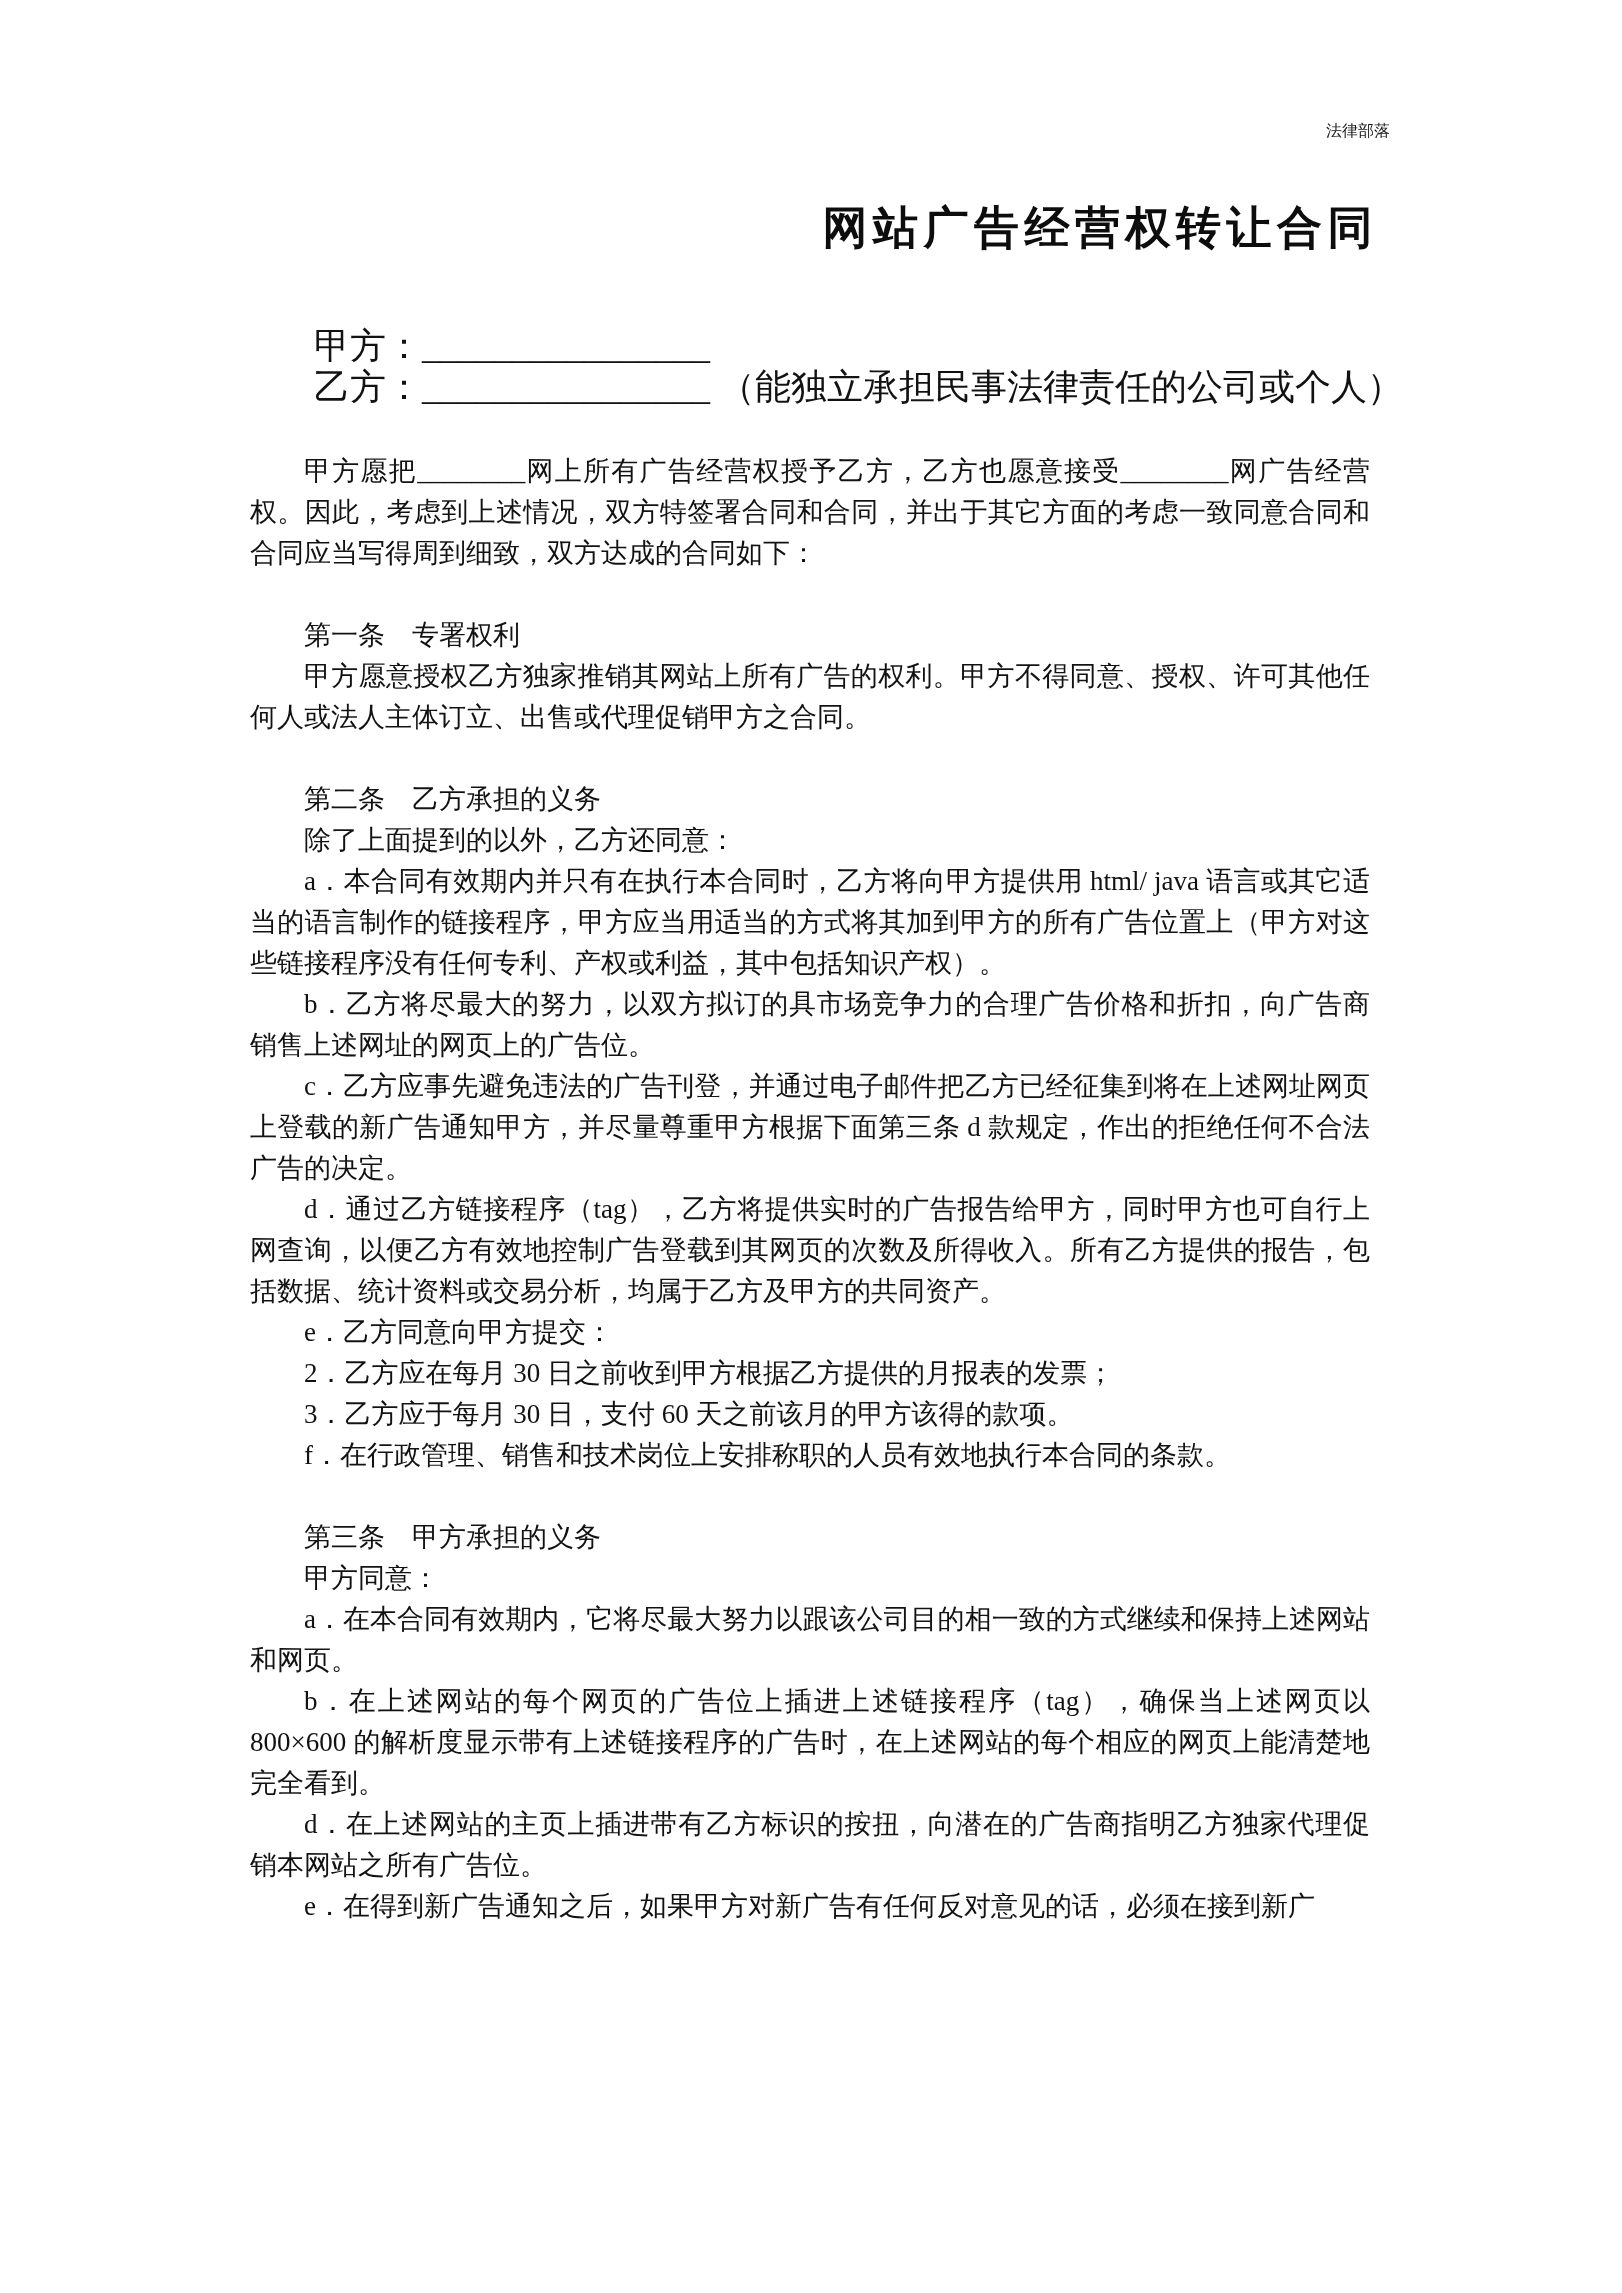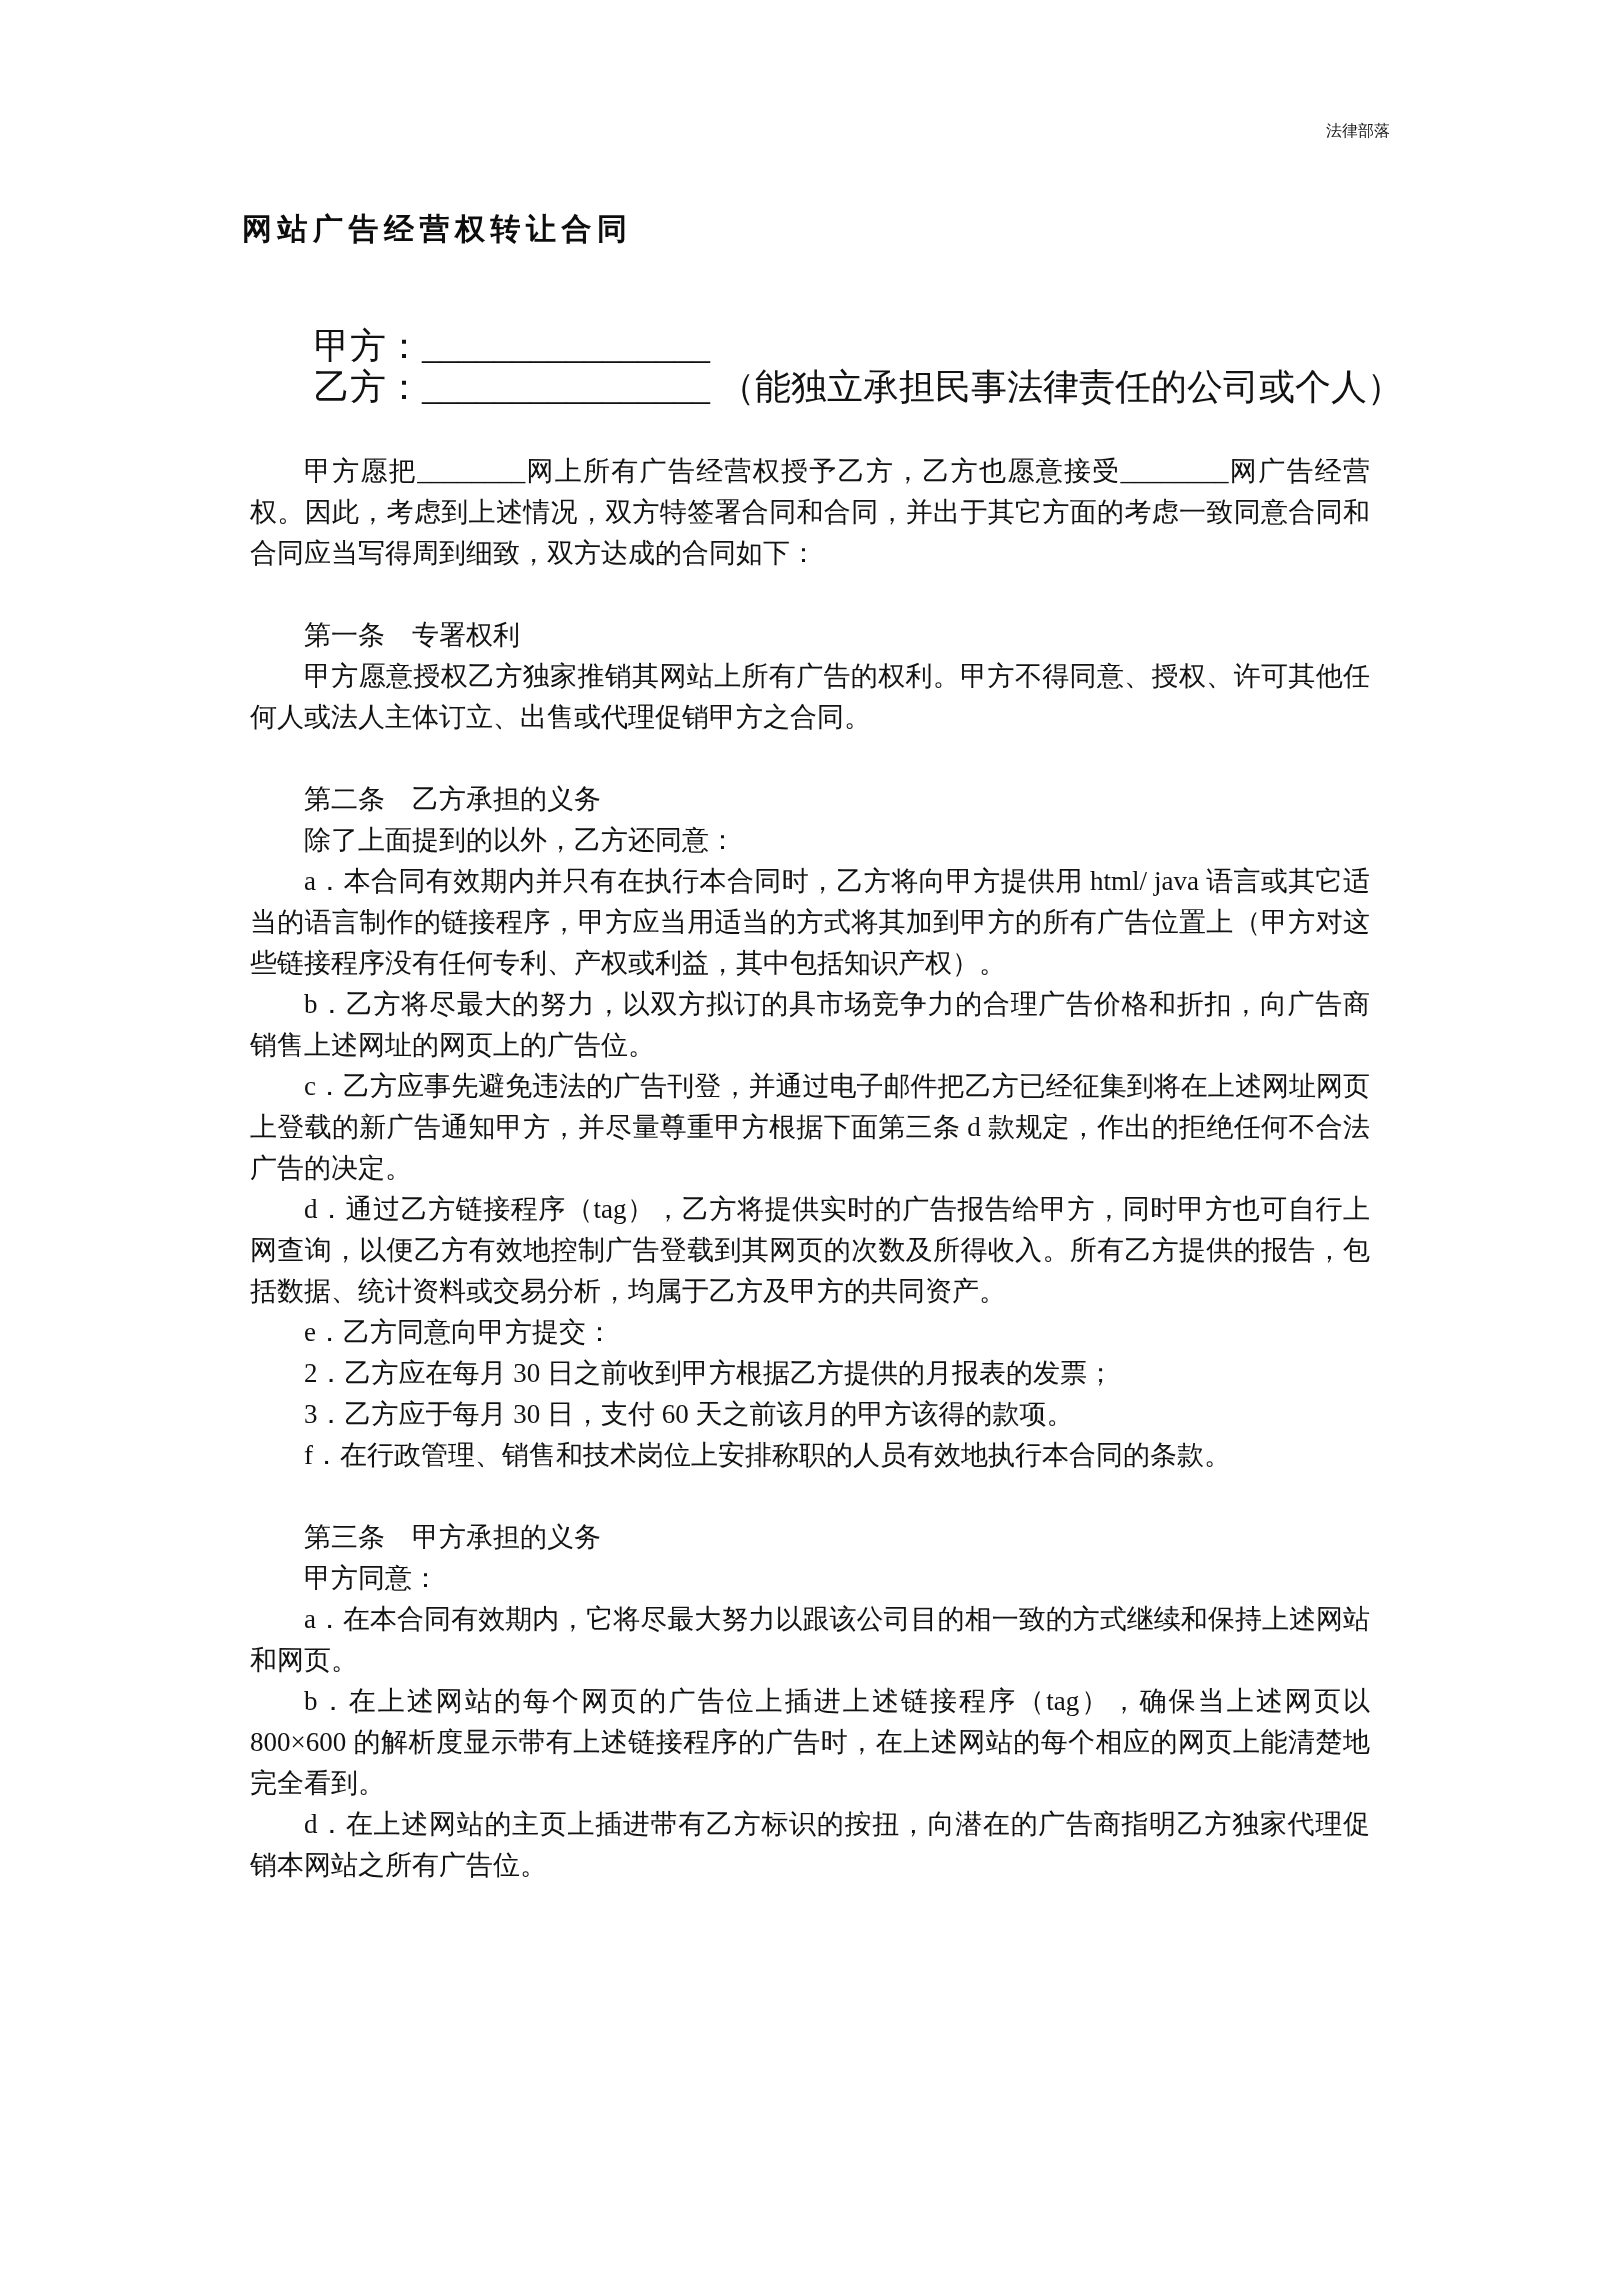--- a/index.html
+++ b/index.html
@@ -23,24 +23,24 @@
     top: 116px;
     right: 233px;
     font-size: 16px;
     line-height: 29px;
     color: #1a1a1a;
     white-space: nowrap;
   }
   .doc-title {
     margin: 0;
     padding-top: 202px;
-    font-size: 30px;
+    font-size: 45px;
     line-height: 53px;
     font-weight: bold;
-    text-align: left;
+    text-align: right;
     letter-spacing: 5.5px;
     color: #0d0d0d;
   }
   .party-line {
     margin: 0;
     font-size: 36px;
     line-height: 41px;
     text-indent: 2em;
     white-space: nowrap;
   }
@@ -108,16 +108,17 @@
 
     <p class="para">甲方同意：</p>
 
     <p class="para">a．在本合同有效期内，它将尽最大努力以跟该公司目的相一致的方式继续和保持上述网站和网页。</p>
 
     <p class="para">b．在上述网站的每个网页的广告位上插进上述链接程序（tag），确保当上述网页以 800×600 的解析度显示带有上述链接程序的广告时，在上述网站的每个相应的网页上能清楚地完全看到。</p>
 
 
     <p class="para">d．在上述网站的主页上插进带有乙方标识的按扭，向潜在的广告商指明乙方独家代理促销本网站之所有广告位。</p>
 
+    <p class="para">e．在得到新广告通知之后，如果甲方对新广告有任何反对意见的话，必须在接到新广</p>
 
   </div>
 </div>
 
 
 </body></html>

